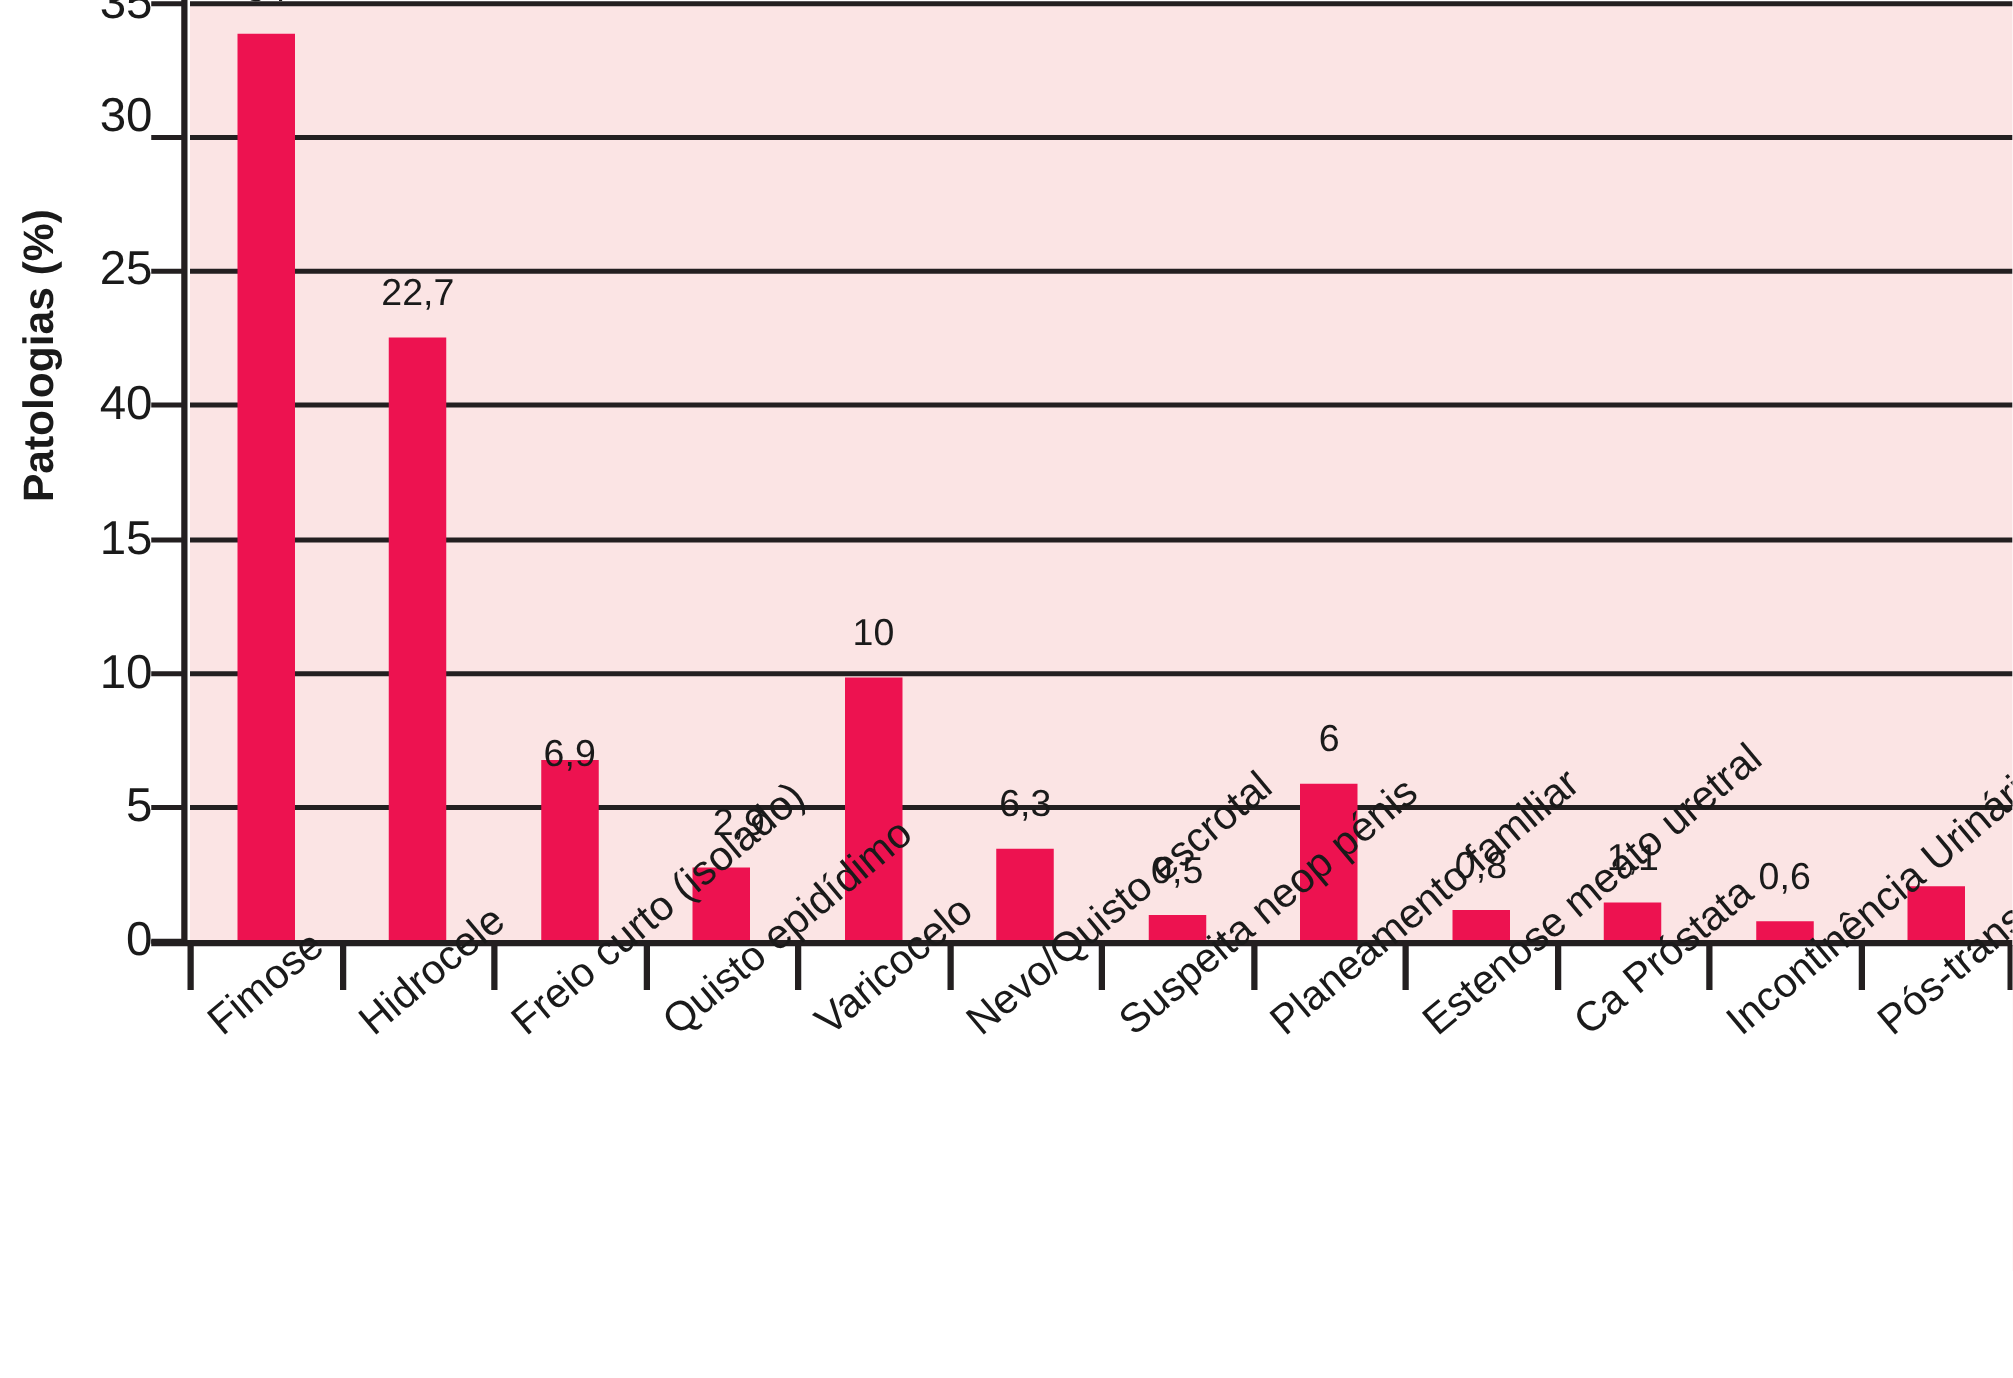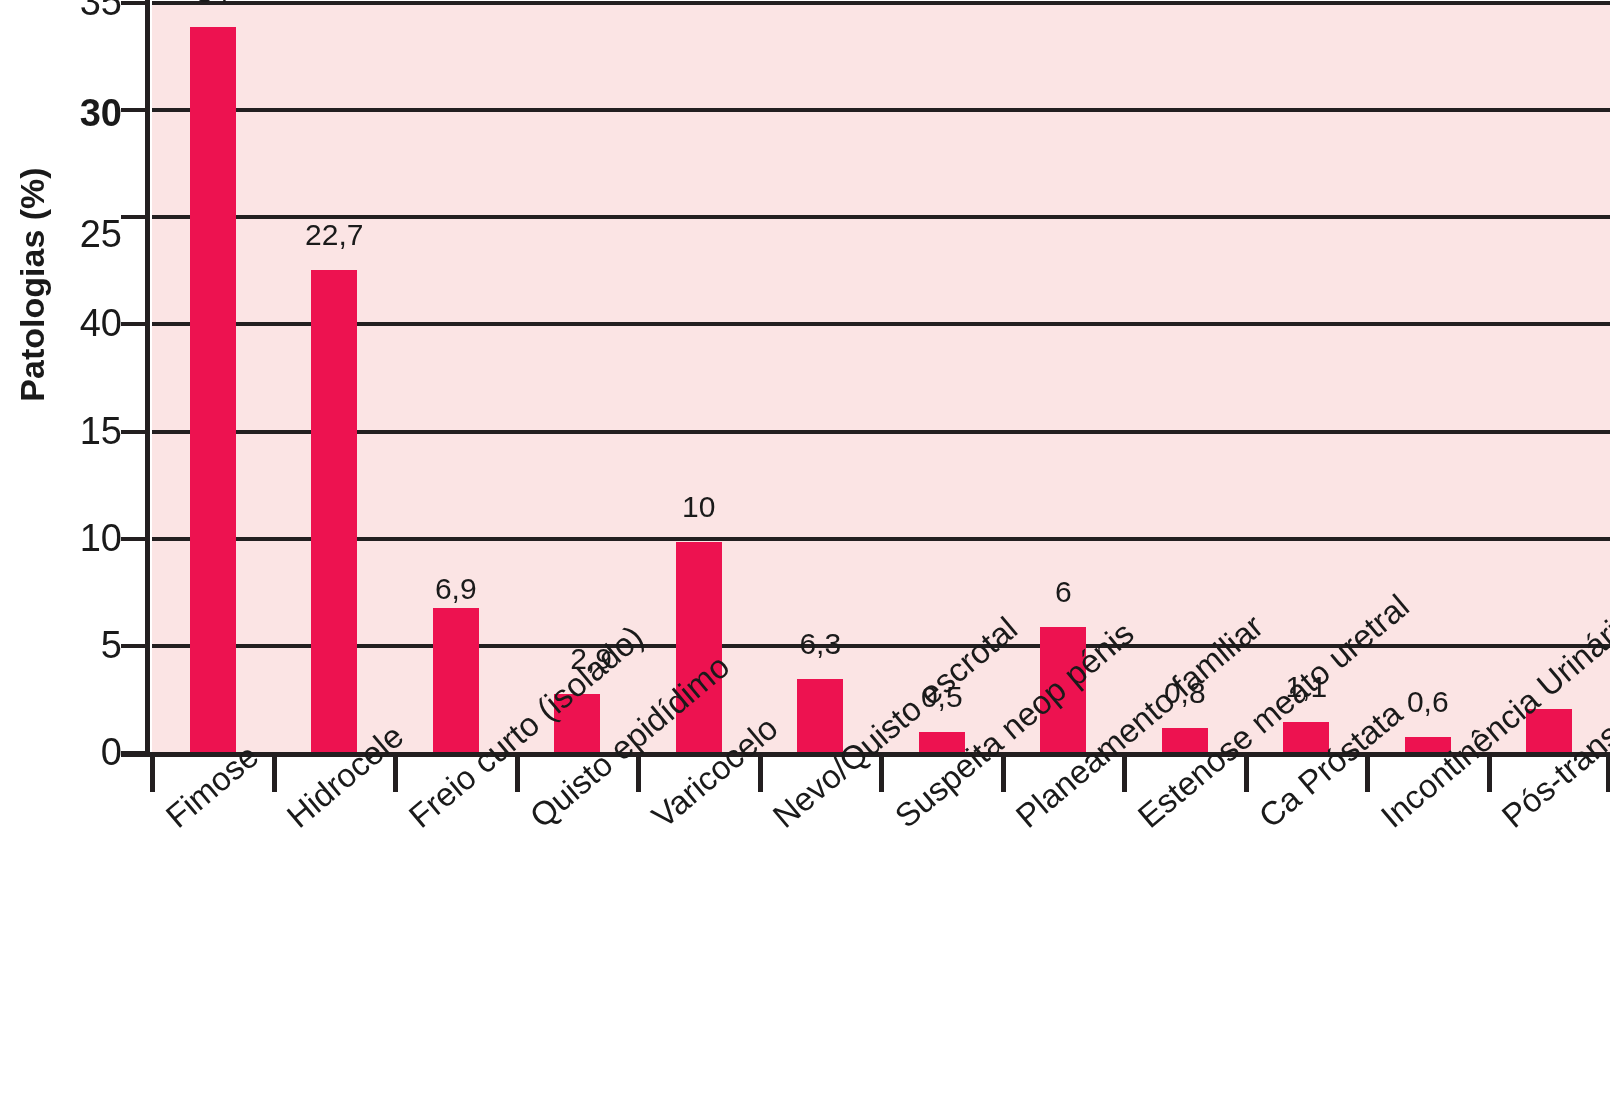--- a/index.html
+++ b/index.html
@@ -156,23 +156,23 @@
       <div class="bar" title="Pós-transplante renal" style="left: 1374.25px; width: 46px; height: 47.1429px; background: rgb(237, 18, 80);"></div>
     </div>
 
   <div class="y-axis-line"></div>
   <div class="x-axis-line"></div>
 
   <div id="y-ticks-layer">
       <div class="y-tick" style="top: 1px;"></div>
       <div class="y-tick-label" style="top: -17px;">35</div>
       <div class="y-tick" style="top: 108.143px;"></div>
-      <div class="y-tick-label" style="top: 94px; font-weight: bold;">30</div>
+      <div class="y-tick-label" style="top: 74px;">30</div>
       <div class="y-tick" style="top: 215.286px;"></div>
-      <div class="y-tick-label" style="top: 215px; text-align: right;">25</div>
+      <div class="y-tick-label" style="top: 196px; text-align: right;">25</div>
       <div class="y-tick" style="top: 322.429px;"></div>
       <div class="y-tick-label" style="top: 304.429px;">40</div>
       <div class="y-tick" style="top: 429.571px;"></div>
       <div class="y-tick-label" style="top: 411.571px;">15</div>
       <div class="y-tick" style="top: 536.714px;"></div>
       <div class="y-tick-label" style="top: 518.714px;">10</div>
       <div class="y-tick" style="top: 643.857px;"></div>
       <div class="y-tick-label" style="top: 625.857px;">5</div>
       <div class="y-tick" style="top: 751px;"></div>
       <div class="y-tick-label" style="top: 733px;">0</div>
@@ -188,21 +188,21 @@
       <div class="x-tick" style="left: 1000.5px;"></div>
       <div class="x-tick" style="left: 1122px;"></div>
       <div class="x-tick" style="left: 1243.5px;"></div>
       <div class="x-tick" style="left: 1365px;"></div>
       <div class="x-tick" style="left: 1486.5px;"></div>
       <div class="x-tick" style="left: 1606px;"></div>
     </div>
   <div id="values-layer">
       <div class="bar-value" style="left: 122.75px; width: 180px; top: -22.5714px;">34</div>
       <div class="bar-value" style="left: 244.25px; width: 180px; top: 219.571px;">22,7</div>
-      <div class="bar-value" style="left: 365.75px; width: 180px; top: 574px;">6,9</div>
+      <div class="bar-value" style="left: 365.75px; width: 180px; top: 589px;">6,9</div>
       <div class="bar-value" style="left: 501px; width: 180px; top: 643.857px;">2,9</div>
       <div class="bar-value" style="left: 608.75px; width: 180px; top: 491.714px;">10</div>
       <div class="bar-value" style="left: 730.25px; width: 180px; top: 628.857px;">6,3</div>
       <div class="bar-value" style="left: 851.75px; width: 180px; top: 682.429px;">0,5</div>
       <div class="bar-value" style="left: 973.25px; width: 180px; top: 577.429px;">6</div>
       <div class="bar-value" style="left: 1094.75px; width: 180px; top: 678.143px;">0,8</div>
       <div class="bar-value" style="left: 1216.25px; width: 180px; top: 671.714px;">1,1</div>
       <div class="bar-value" style="left: 1337.75px; width: 180px; top: 686.714px;">0,6</div>
     </div>
   <div id="cats-layer">

